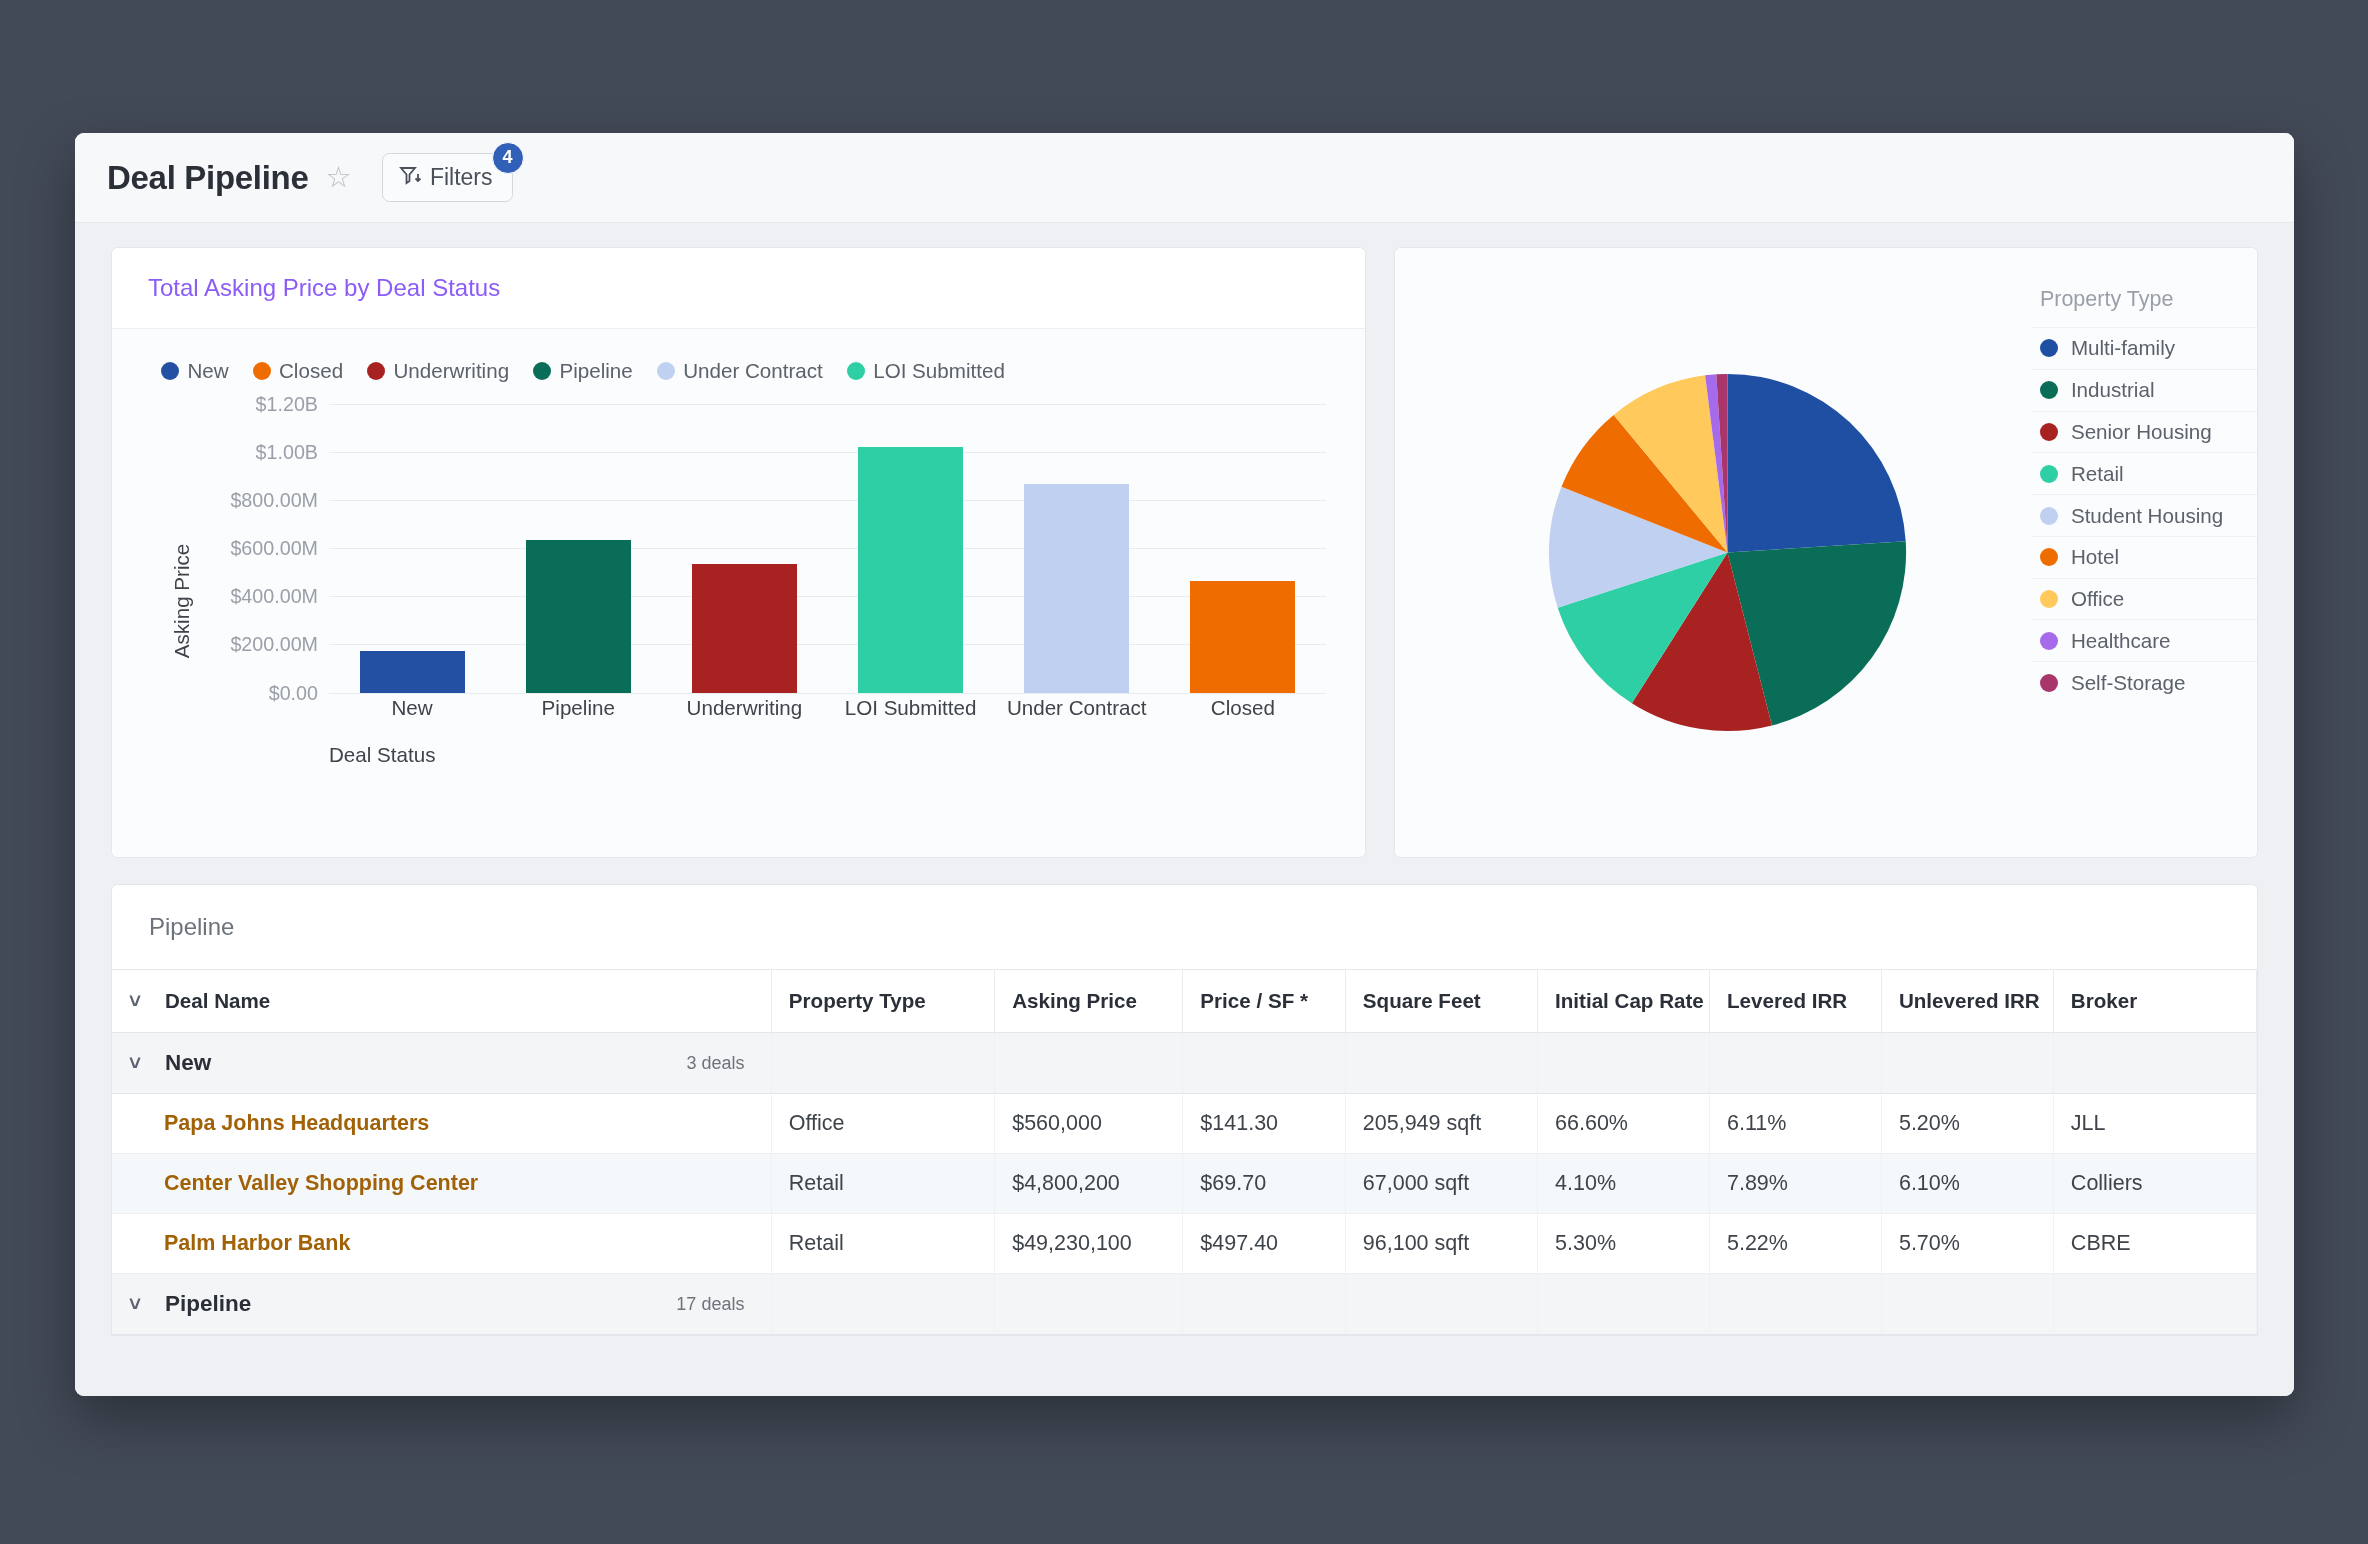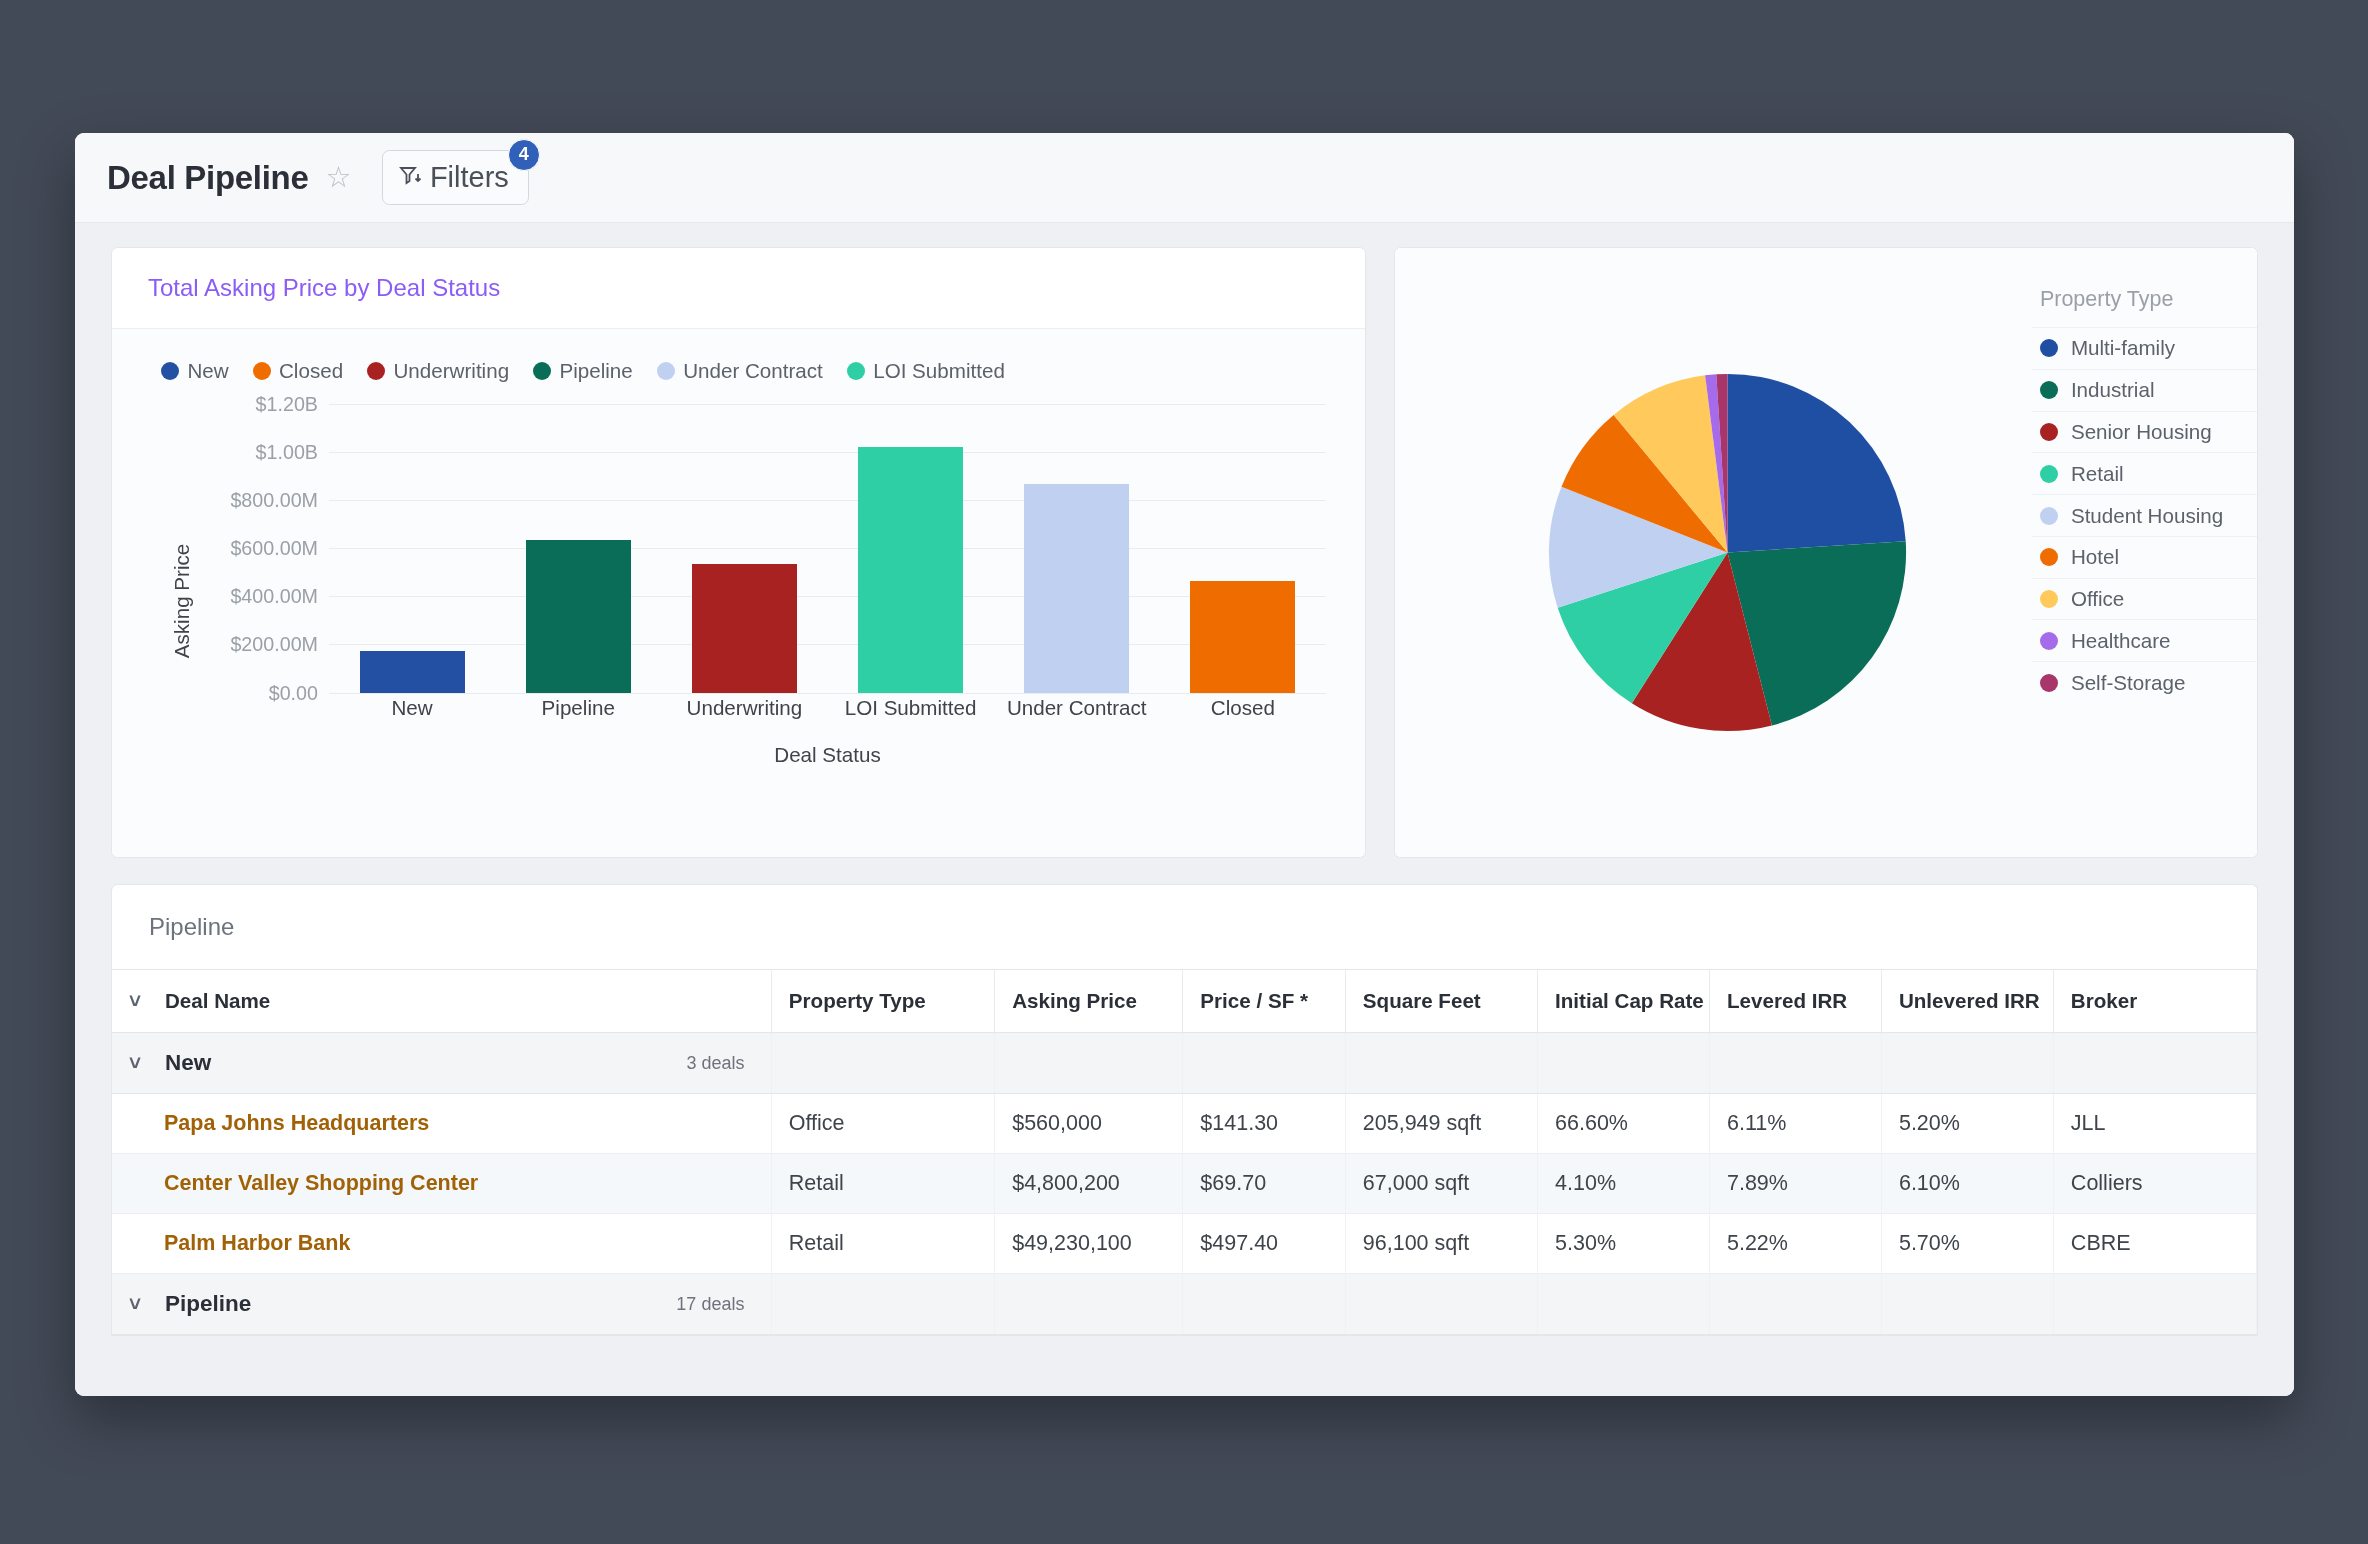--- a/index.html
+++ b/index.html
@@ -35,21 +35,21 @@
   .filters-btn {
     position: relative;
     display: flex; align-items: center; gap: 8.4px;
     border: 0.9px solid #d3d7de;
     background: #fafbfc;
     border-radius: 7.5px;
     padding: 10.3px 19px 10.3px 15px;
     margin-left: 13px;
     cursor: pointer;
   }
-  .filters-btn .label { font-size: 29px; color: #4a5058; }
+  .filters-btn .label { font-size: 23px; color: #4a5058; }
   .filters-badge {
     position: absolute; top: -12px; right: -12px;
     width: 32px; height: 32px; border-radius: 50%;
     background: #3060b8; color: #fff;
     font-size: 18px; font-weight: bold;
     display: flex; align-items: center; justify-content: center;
     border: 1.9px solid #fff;
   }
   .content {
     height: calc(100% - 90px);
@@ -121,21 +121,21 @@
   .bar-slot { width: 16.6%; display: flex; justify-content: center; align-items: flex-end; height: 100%; }
   .bar { width: 105px; }
   .xlabels {
     position: absolute;
     left: 217px; right: 39px; top: 292px;
     display: flex; justify-content: space-around;
   }
   .xlabel-slot { width: 16.6%; text-align: center; font-size: 20.6px; color: #3f444b; }
   .xaxis-title {
     position: absolute; left: 217px; right: 39px; top: 339px;
-    text-align: center; font-size: 20.6px; color: #3f444b;
+    font-size: 20.6px; color: #3f444b;
   }
 
   
   .pie-wrap { display: flex; height: 100%; align-items: center; }
   .pie-holder { flex: 1; display: flex; justify-content: center; align-items: center; padding-left: 37px; }
   .pie-legend {
     width: 234px;
     padding: 0 0 0 9.4px;
     margin-right: 0;
     align-self: flex-start;

